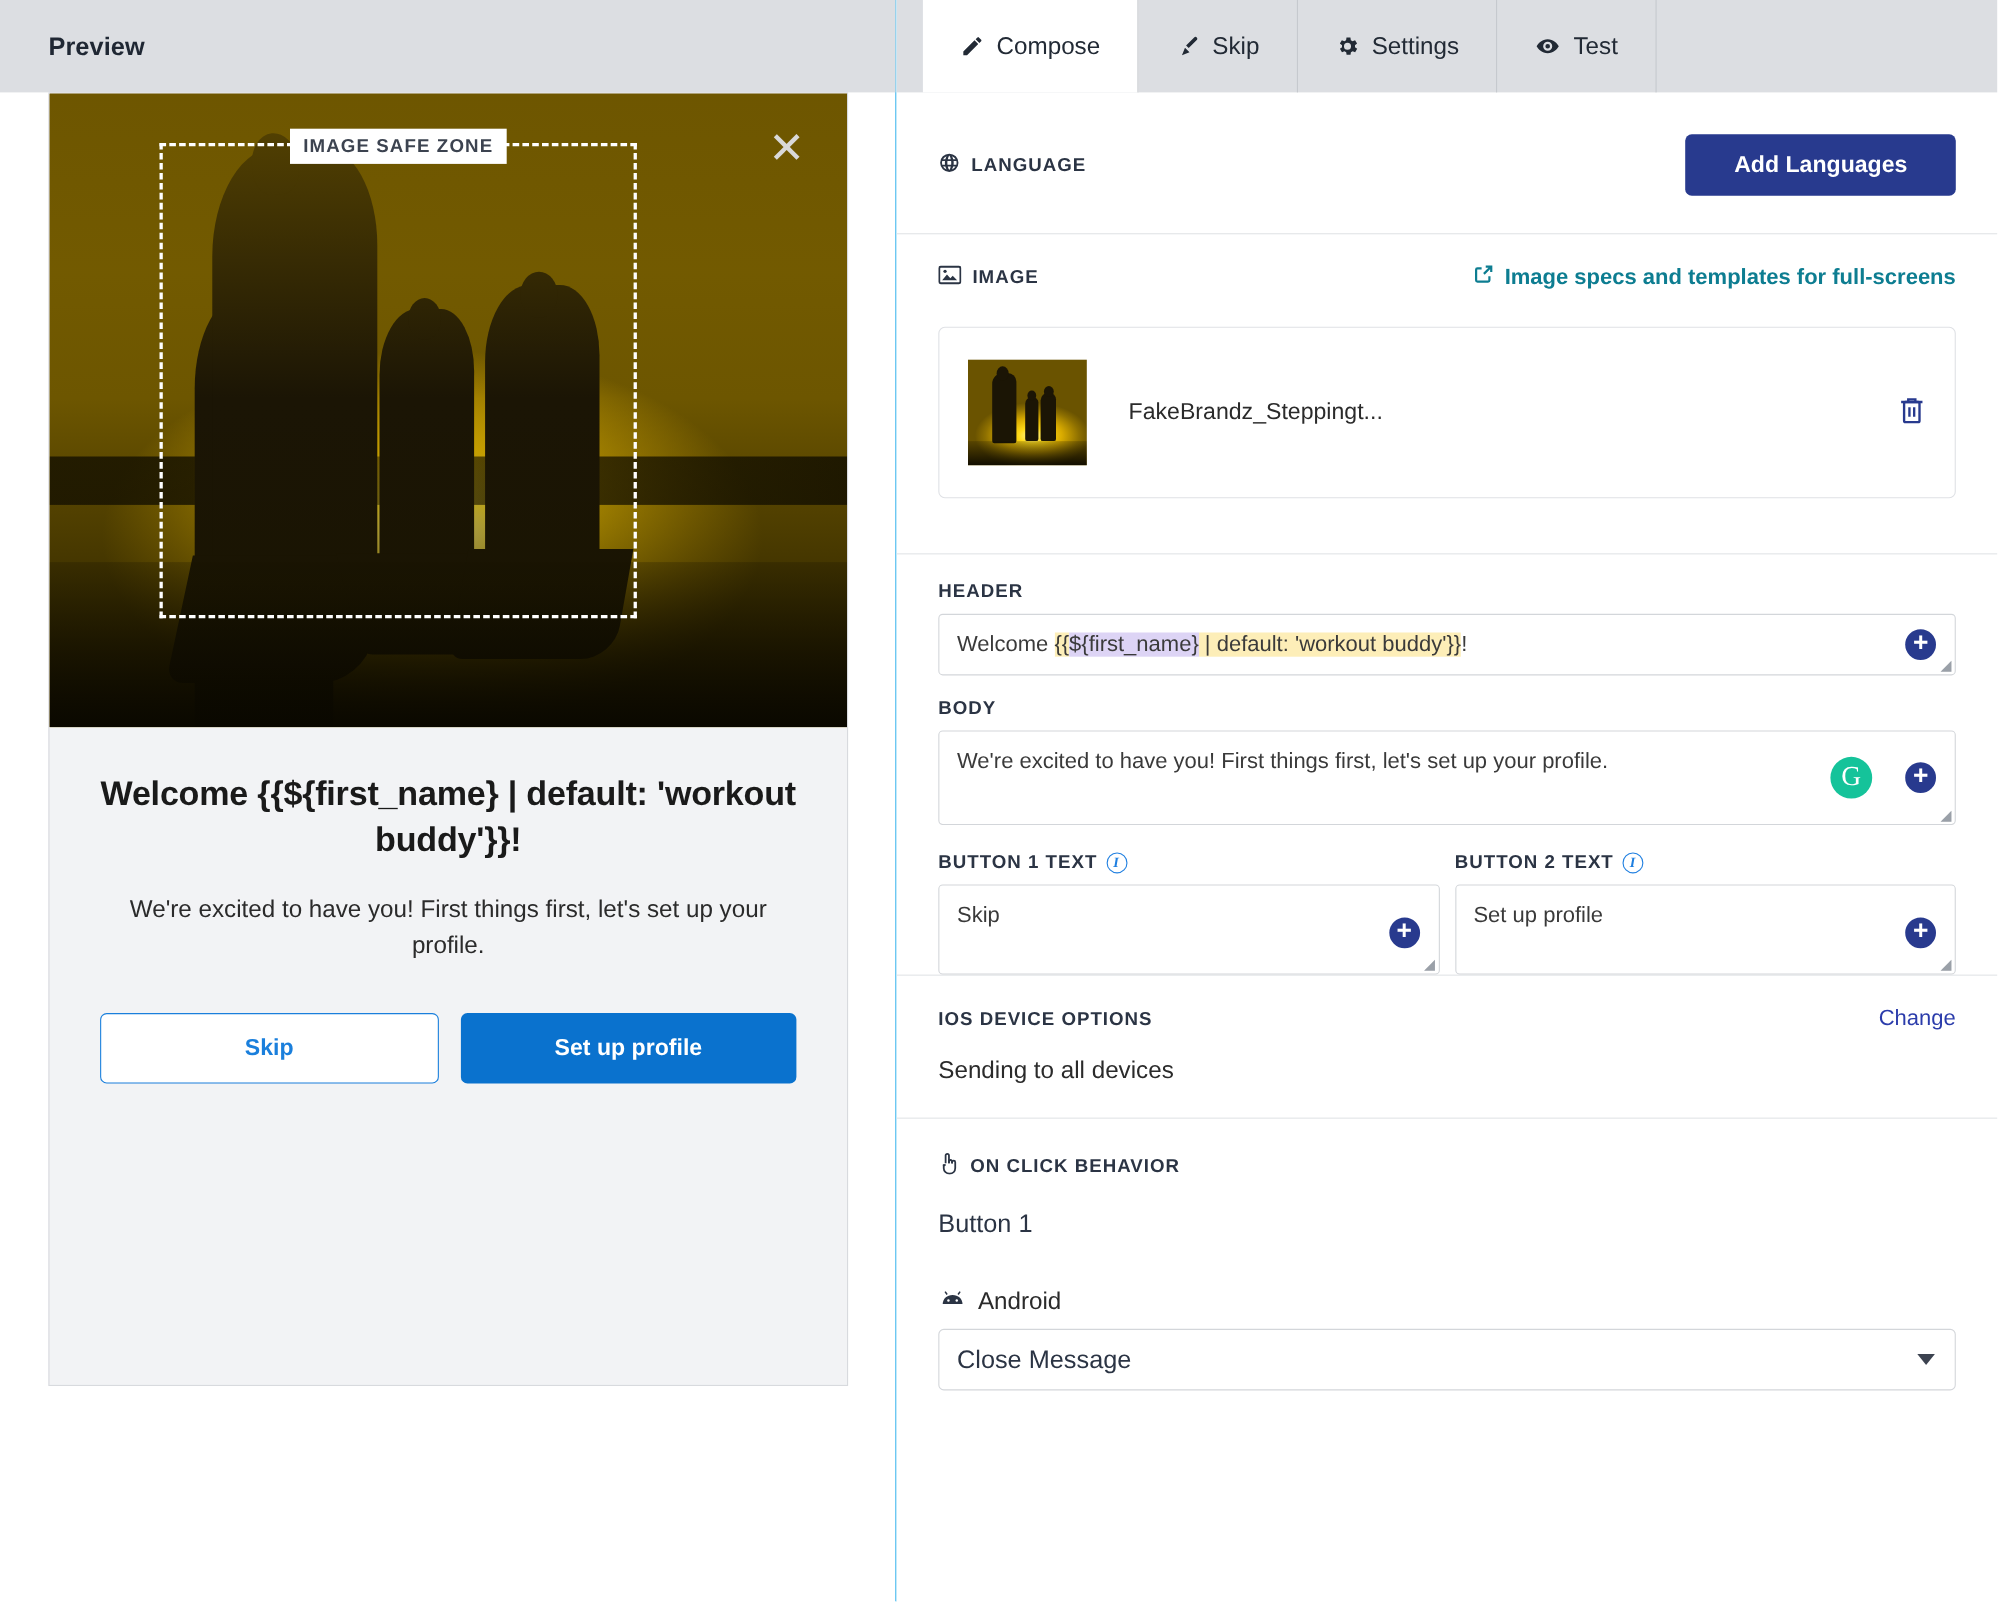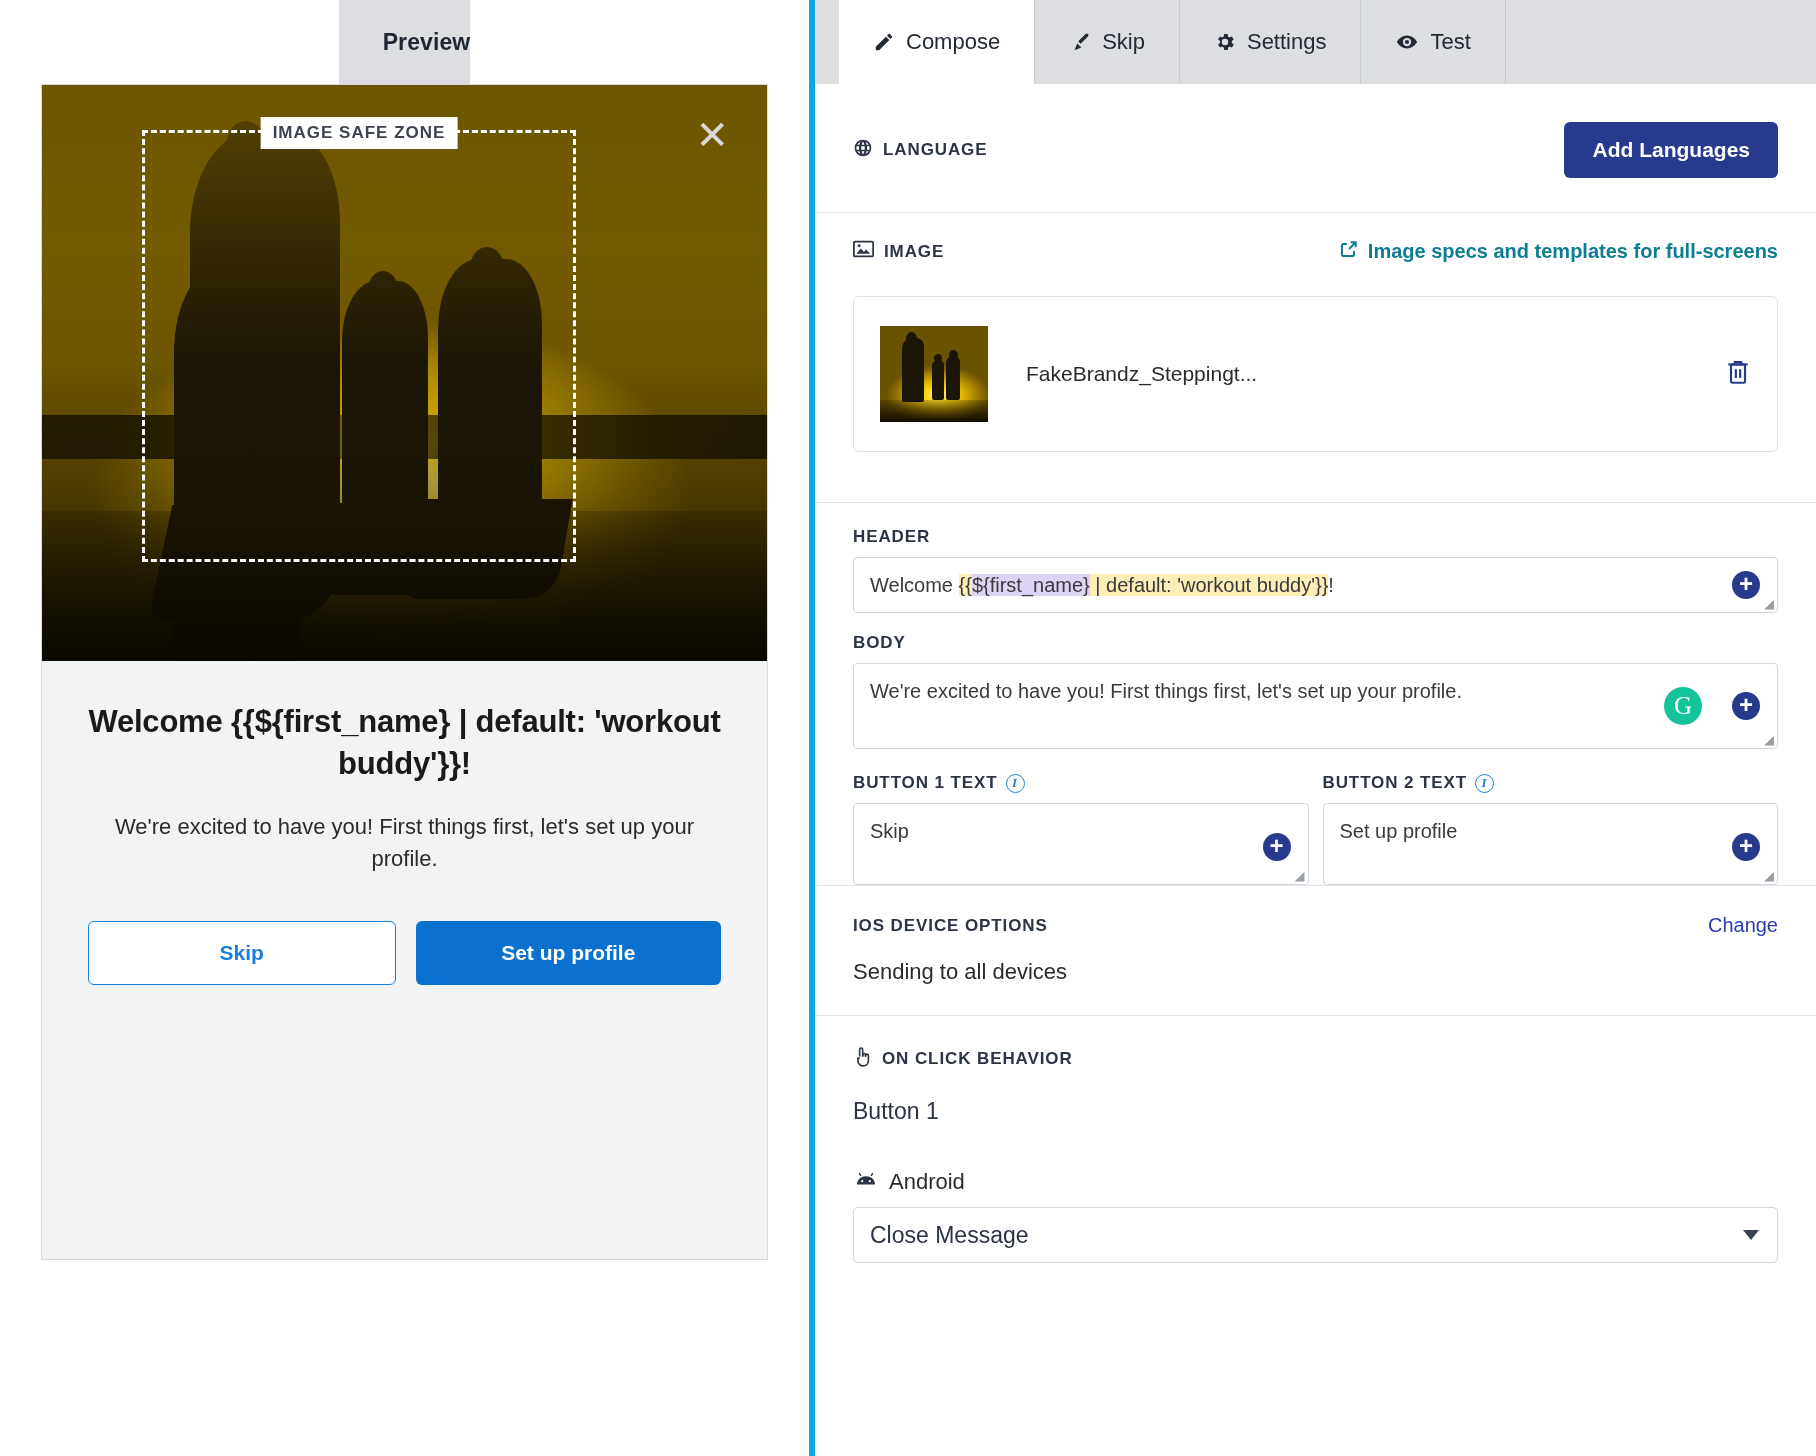--- a/index.html
+++ b/index.html
@@ -8,24 +8,23 @@
     font-family: "Liberation Sans", sans-serif;
     background: #ffffff;
     overflow: hidden;
   }
   #app { display: flex; width: 1816px; height: 1456px; }
 
   
   .left-panel {
     width: 815px; height: 1456px;
     background: #ffffff;
-    border-right: 6px solid #0ea5e9;
+    border-right: 1px solid #0ea5e9;
     display: flex; flex-direction: column;
     position: relative;
-    align-items: center;
   }
   .preview-header {
     height: 84px; background: #dcdee2;
     display: flex; align-items: center;
     padding-left: 44px;
     flex: 0 0 84px;
   }
   .preview-header-title {
     font-size: 23px; font-weight: bold; color: #1f2733;
     letter-spacing: .1px;
@@ -222,21 +221,21 @@
   .sec-head-row {
     display: flex; align-items: center; justify-content: space-between;
   }
   .sec-title {
     display: flex; align-items: center; gap: 10px;
     font-size: 17px; font-weight: bold; color: #2b3444;
     letter-spacing: .9px; text-transform: uppercase;
   }
   .btn-navy {
     background: #283a8e; color: #fff; border: none; border-radius: 6px;
-    height: 56px; padding: 0 28px; font-size: 21px; font-weight: bold;
+    height: 56px; padding: 0 44px; font-size: 21px; font-weight: bold;
     cursor: pointer; font-family: "Liberation Sans", sans-serif;
   }
   .link-teal {
     color: #0d7d91; font-size: 20px; font-weight: bold;
     display: inline-flex; align-items: center; gap: 9px;
     cursor: pointer;
   }
   .link-navy {
     color: #2b3cab; font-size: 20px; cursor: pointer;
   }

